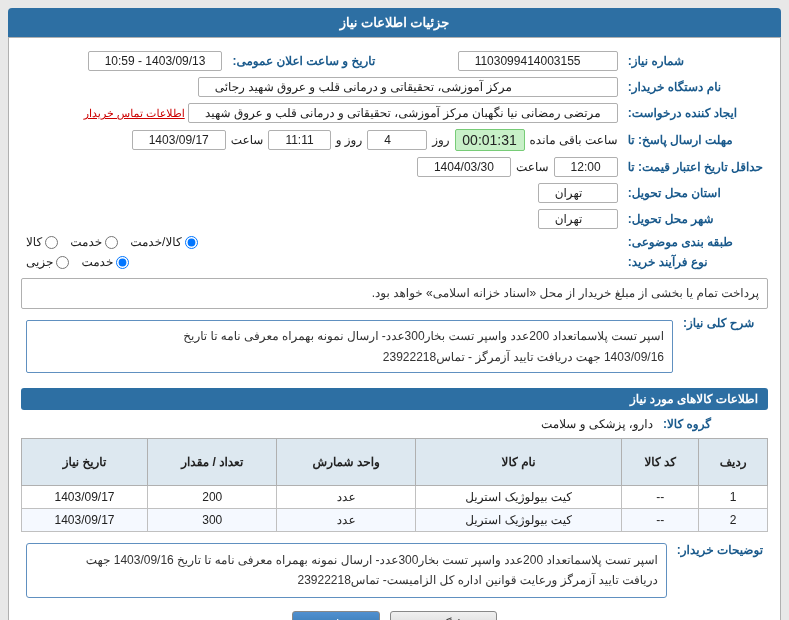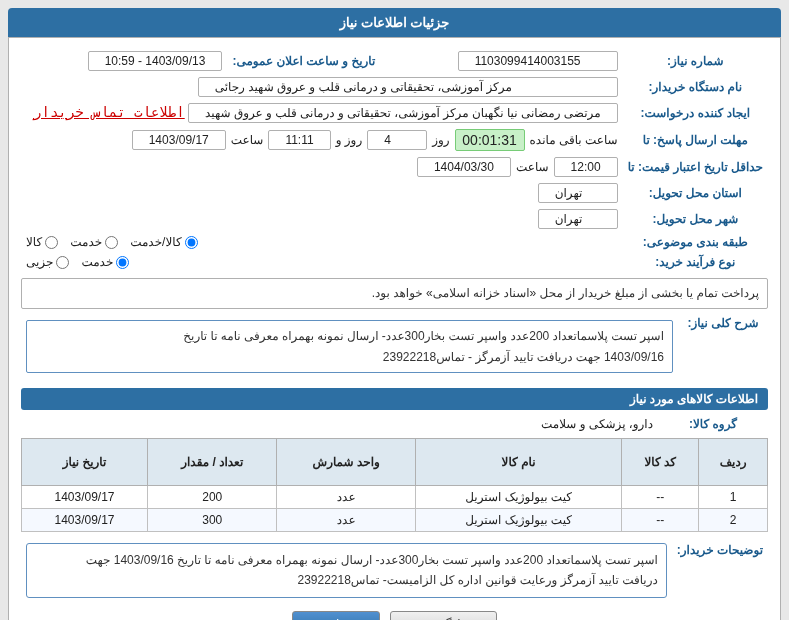--- a/index.html
+++ b/index.html
@@ -39,21 +39,21 @@
     .info-table td {
       padding: 3px 5px;
       vertical-align: middle;
       font-size: 12px;
     }
     .label-cell {
       color: #1a5a8c;
       font-weight: bold;
       white-space: nowrap;
       width: 110px;
-      text-align: center;
+      text-align: left;
     }
     .value-cell {
       text-align: right;
     }
     .input-like {
       background: #fff;
       border: 1px solid #b0b0b0;
       padding: 2px 16px;
       min-width: 80px;
       display: inline-block;
@@ -70,22 +70,21 @@
     .input-small {
       min-width: 80px;
     }
     .input-xsmall {
       min-width: 60px;
     }
     .link-text {
       color: #c00;
       cursor: pointer;
       text-decoration: underline;
-      font-size: 14px;
-      font-family: Liberation Mono, monospace;
+      font-size: 11px;
     }
     .green-input {
       background: #c8f0c8;
       border: 1px solid #7c7;
       padding: 2px 6px;
       border-radius: 2px;
       font-size: 14px;
       display: inline-block;
       min-width: 70px;
       text-align: center;

